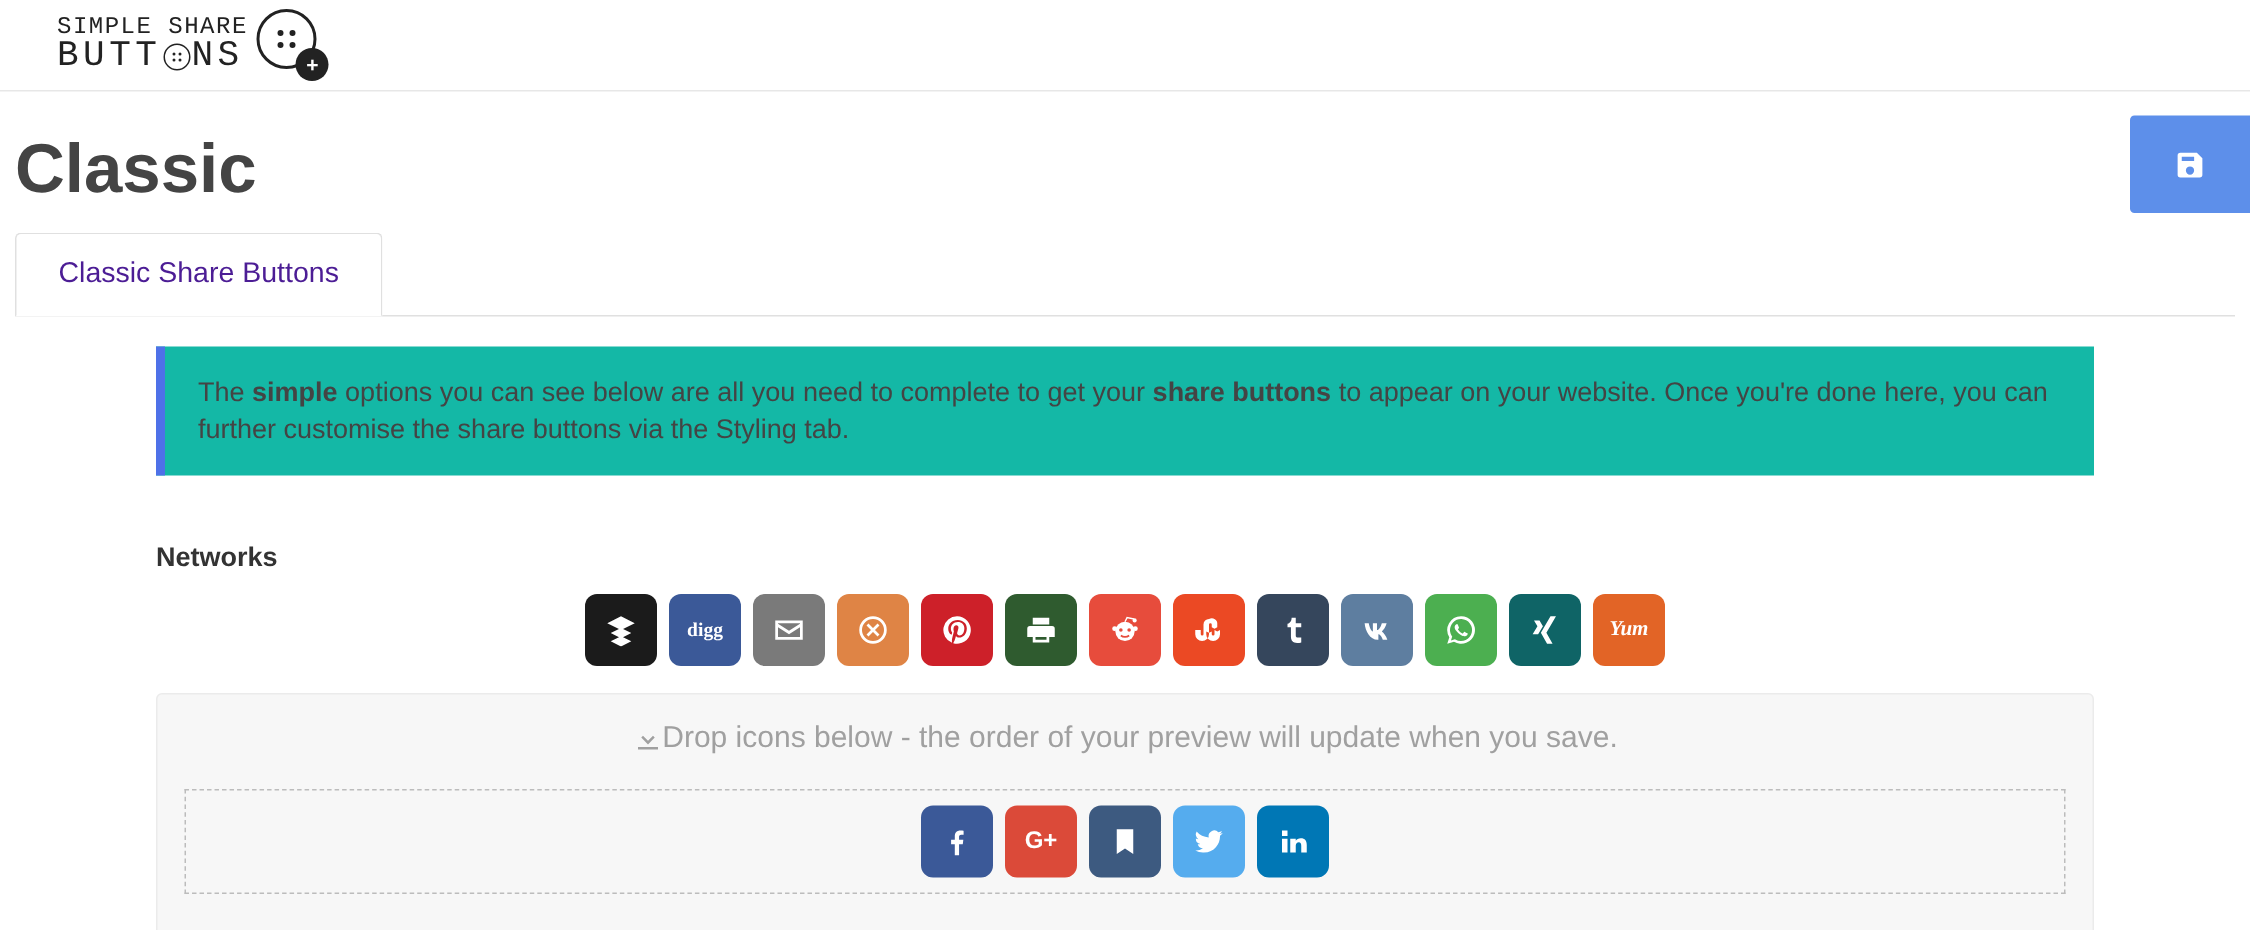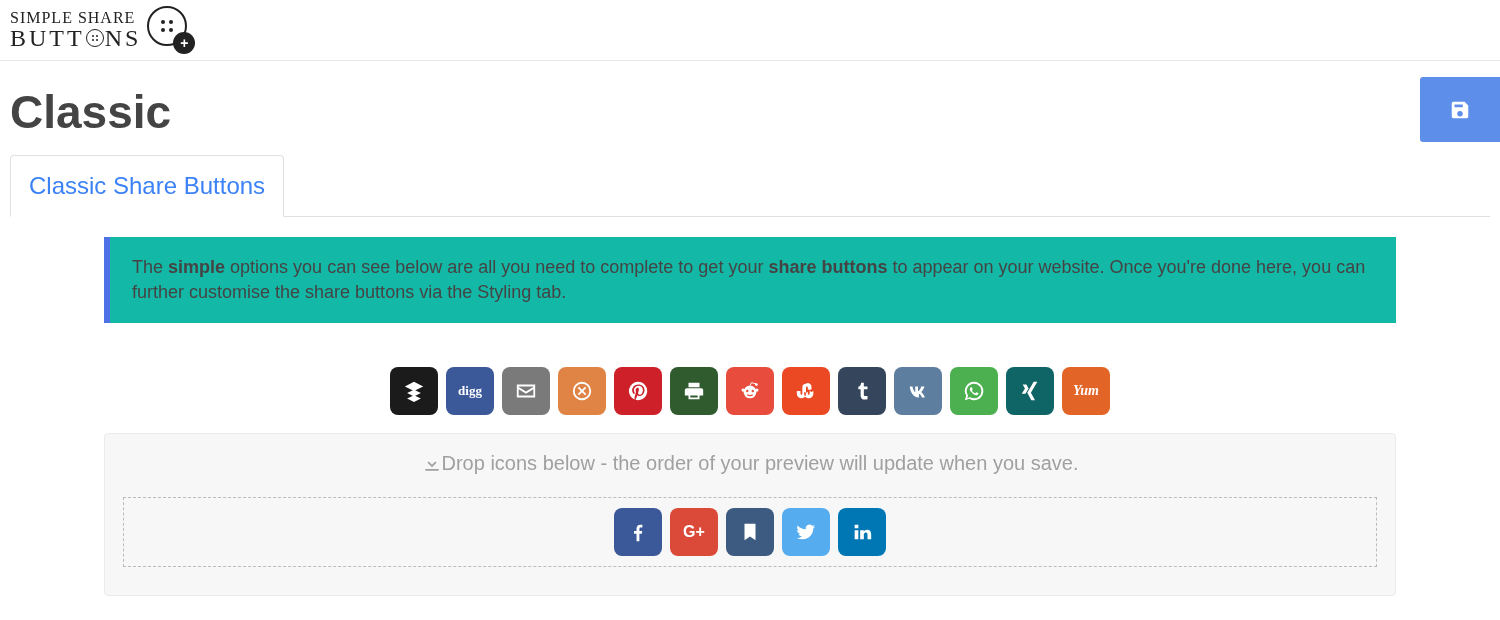--- a/index.html
+++ b/index.html
@@ -15,22 +15,23 @@
     padding: 6px 10px 6px 10px;
     border-bottom: 1px solid #e7e7e7;
   }
   .logo {
     display: flex;
     align-items: center;
     gap: 6px;
   }
   .logo-text {
     line-height: 1.0;
-    font-family: Liberation Serif, serif;
+    font-family: Liberation Mono, monospace;
     color: #222;
+    margin-left: 28px;
   }
   .logo-text .line1 {
     font-size: 16px;
     letter-spacing: 1px;
     font-weight: 400;
   }
   .logo-text .line2 {
     font-size: 24px;
     letter-spacing: 3px;
     font-weight: 400;
@@ -81,23 +82,23 @@
     border-radius: 3px 0 0 3px;
     display:flex;align-items:center;justify-content:center;
     cursor: pointer;
   }
   .tabs {
     border-bottom: 1px solid #e0e0e0;
     display:flex;
     padding-left: 0;
   }
   .tab {
-    padding: 16px 18px;
-    font-size: 24px;
-    color: #3b82f6;
+    padding: 16px 28px;
+    font-size: 19px;
+    color: #4c1d95;
     border: 1px solid #e0e0e0;
     border-bottom: 1px solid #fff;
     border-radius: 4px 4px 0 0;
     margin-bottom: -1px;
     background: #fff;
     cursor: pointer;
   }
   .content {
     padding: 20px 94px 0 94px;
   }
@@ -221,20 +222,21 @@
 
   <div class="tabs">
     <div class="tab">Classic Share Buttons</div>
   </div>
 
   <div class="content">
     <div class="info-box">
       <span>The </span><b>simple</b><span> options you can see below are all you need to complete to get your </span><b>share buttons</b><span> to appear on your website. Once you're done here, you can further customise the share buttons via the Styling tab.</span>
     </div>
 
+    <div class="section-label">Networks</div>
 
     <div class="network-grid">
       <div class="net-btn c-buffer">
         <svg viewBox="0 0 24 24">
             <path d="M12 2l10 5-10 5L2 7l10-5zm0 8.5l7.5 3.75L12 18 4.5 14.25 12 10.5zm0 6l7.5 3.75L12 24l-7.5-3.75L12 16.5z"></path>
           </svg>
       </div>
       <div class="net-btn c-digg">
         <span class="txt" style="font-family:Liberation Serif, serif;font-style:normal;font-size:13px;">digg</span>
       </div>

